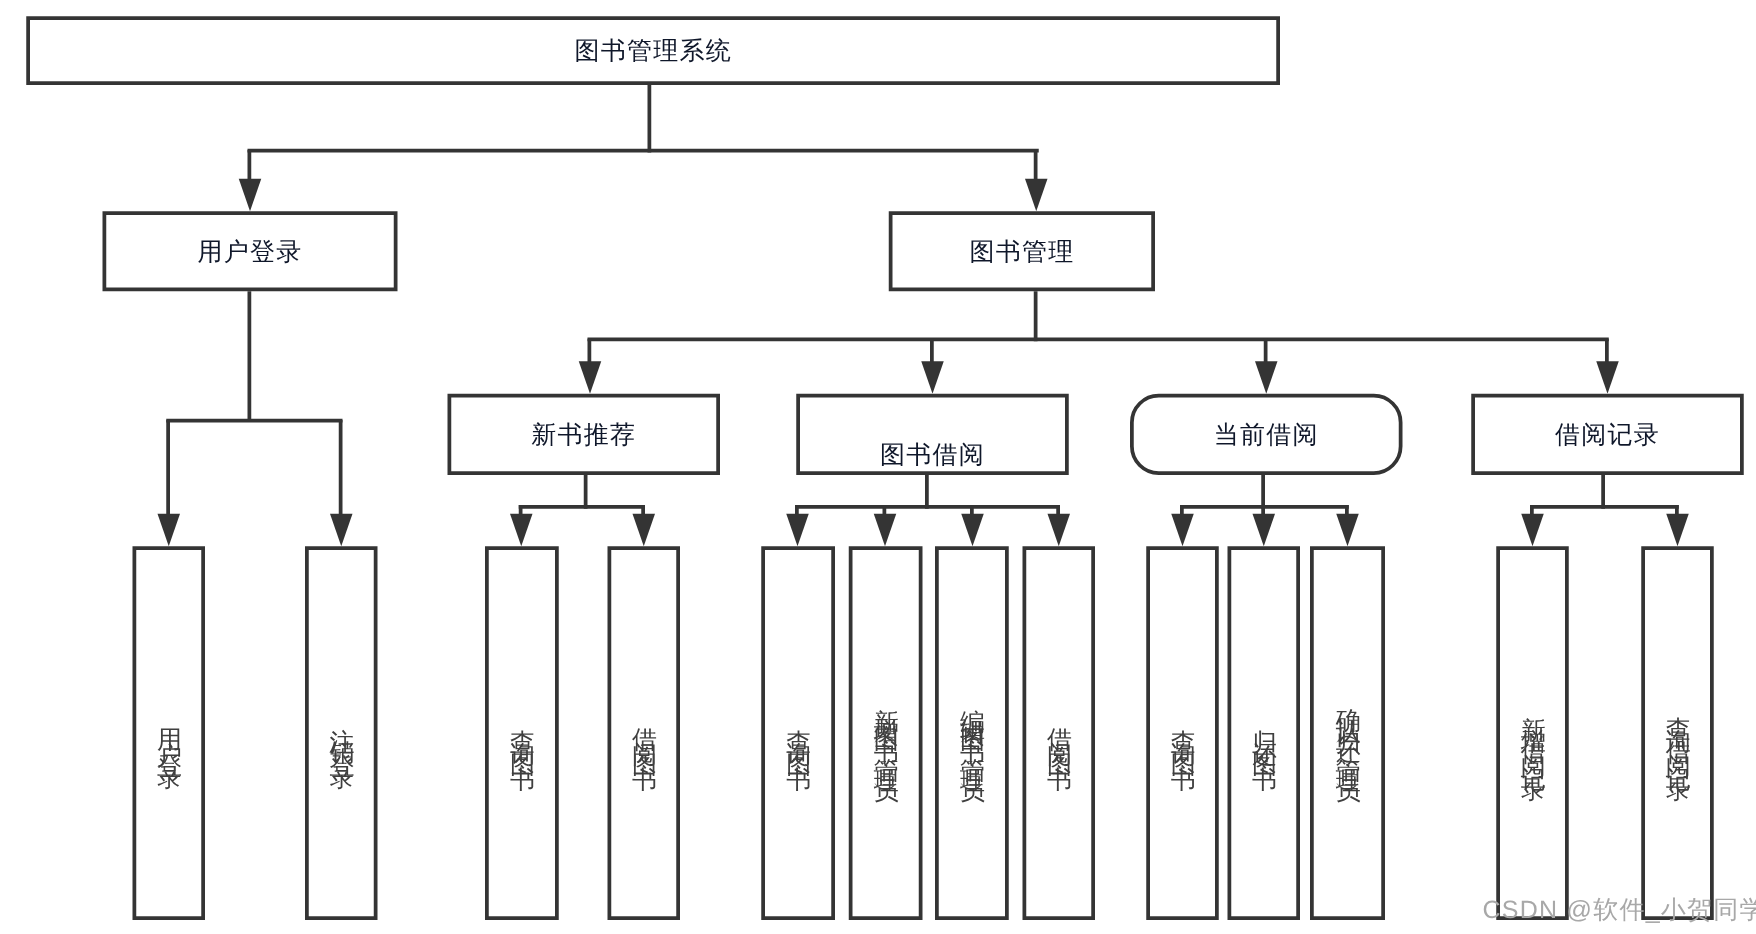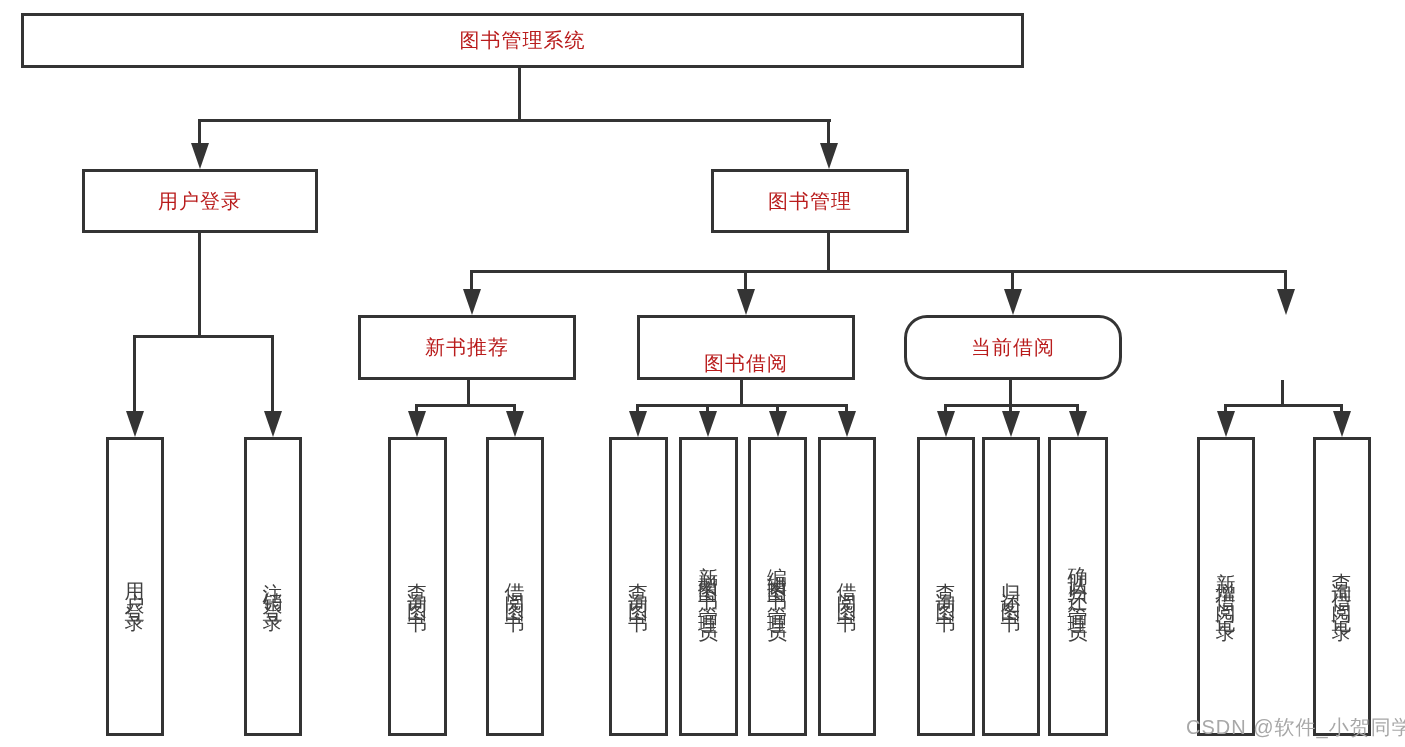--- a/index.html
+++ b/index.html
@@ -4,21 +4,21 @@
 <style>
   html,body{margin:0;padding:0;background:#ffffff;}
   body{font-family:"Liberation Sans","DejaVu Sans",sans-serif;}
   #canvas{position:relative;width:1405px;height:747px;background:#ffffff;overflow:hidden;}
   .node{
     position:absolute;
     border:3px solid #343434;
     background:#ffffff;
     box-sizing:border-box;
     display:flex;align-items:center;justify-content:center;
-    color:#b91c1c;font-size:20px;letter-spacing:1px;
+    color:#0f172a;font-size:20px;letter-spacing:1px;
   }
   .leaf{
     position:absolute;
     border:3px solid #343434;
     background:#ffffff;
     box-sizing:border-box;
     display:flex;align-items:center;justify-content:center;
     color:#3f3f3f;font-size:20px;
   }
   .vlabel{
@@ -53,21 +53,21 @@
   <div class="vline" style="left:518px;top:68px;height:54px;"></div>
   <div class="hline" style="left:198px;top:119px;width:633px;"></div>
   <div class="vline" style="left:198px;top:120px;height:28px;"></div>
   <div class="arrow" style="left:191px;top:143px;"></div>
   <div class="vline" style="left:827px;top:120px;height:28px;"></div>
   <div class="arrow" style="left:820px;top:143px;"></div>
 
   <div class="node" style="left:82px;top:169px;width:236px;height:64px;">
     <span>用户登录</span>
   </div>
-  <div class="node" style="left:711px;top:169px;width:198px;height:64px;">
+  <div class="node" style="left:711px;top:169px;width:213px;height:64px;">
     <span>图书管理</span>
   </div>
 
   <div class="vline" style="left:198px;top:233px;height:103px;"></div>
   <div class="hline" style="left:133px;top:335px;width:141px;"></div>
   <div class="vline" style="left:133px;top:336px;height:78px;"></div>
   <div class="arrow" style="left:126px;top:411px;"></div>
   <div class="vline" style="left:271px;top:336px;height:78px;"></div>
   <div class="arrow" style="left:264px;top:411px;"></div>
 
@@ -83,20 +83,23 @@
   <div class="arrow" style="left:1277px;top:289px;"></div>
 
   <div class="node" style="left:358px;top:315px;width:218px;height:65px;">
     <span>新书推荐</span>
   </div>
   <div class="node" style="left:637px;top:315px;width:218px;height:65px;align-items:flex-end;">
     <span>图书借阅</span>
   </div>
   <div class="node" style="left:904px;top:315px;width:218px;height:65px;border-radius:23px;">
     <span>当前借阅</span>
+  </div>
+  <div class="node" style="left:1177px;top:315px;width:218px;height:65px;">
+    <span>借阅记录</span>
   </div>
 
   <div class="vline" style="left:467px;top:380px;height:27px;"></div>
   <div class="vline" style="left:740px;top:380px;height:27px;"></div>
   <div class="vline" style="left:1009px;top:380px;height:27px;"></div>
   <div class="vline" style="left:1281px;top:380px;height:27px;"></div>
 
   <div class="hline" style="left:415px;top:404px;width:101px;"></div>
   <div class="hline" style="left:636px;top:404px;width:212px;"></div>
   <div class="hline" style="left:944px;top:404px;width:135px;"></div>

